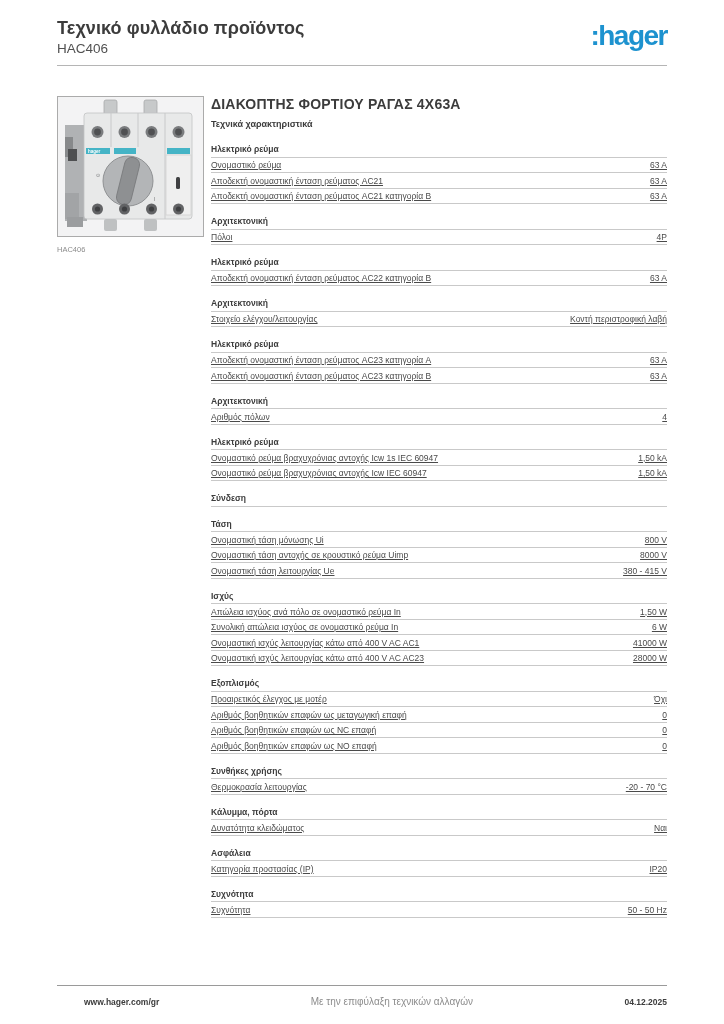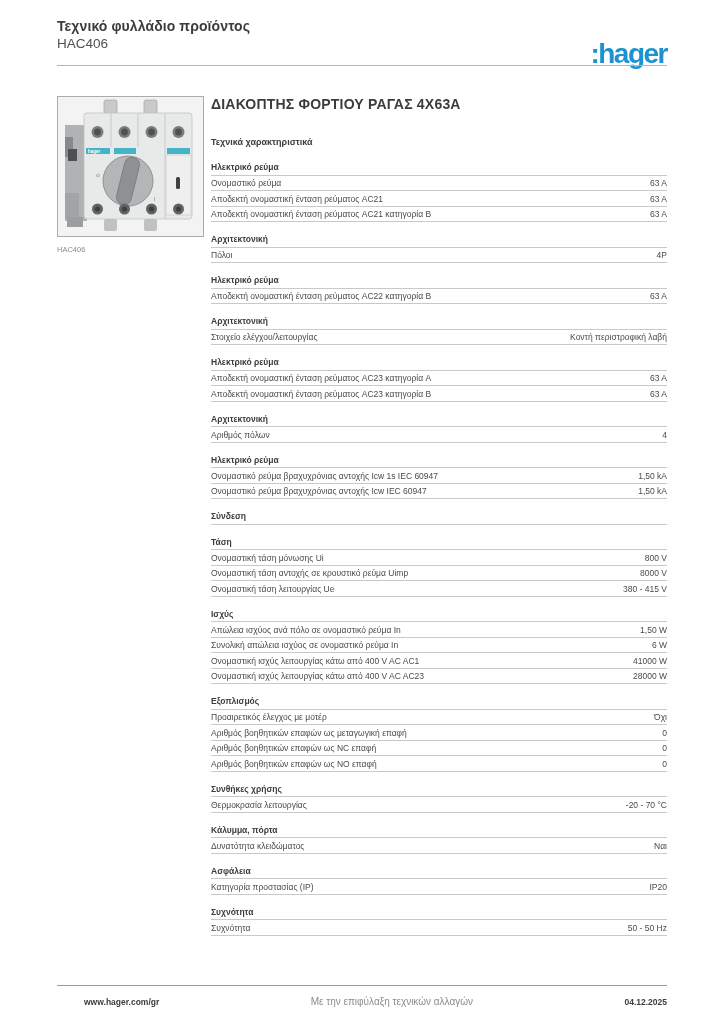--- a/index.html
+++ b/index.html
@@ -2,41 +2,41 @@
 <html><head>
 <meta charset="utf-8">
 <style>
   * { margin:0; padding:0; box-sizing:border-box; }
   html,body { background:#ffffff; }
   body { font-family:"Liberation Sans", sans-serif; color:#3e3e3e; }
   .page { position:relative; width:724px; height:1024px; background:#fff; overflow:hidden; }
 
   
   .header { position:absolute; top:18px; left:57px; right:57px; height:46px; }
-  .doc-title { font-size:14px; font-weight:bold; color:#3c3c3c; letter-spacing:0.1px; }
+  .doc-title { font-size:18px; font-weight:bold; color:#3c3c3c; letter-spacing:0.1px; }
   .doc-code { font-size:13.5px; color:#515151; margin-top:2px; }
-  .logo { position:absolute; right:0; top:20px; font-size:28px; font-weight:bold; color:#1d92cf; letter-spacing:-1.5px; }
+  .logo { position:absolute; right:0; top:2px; font-size:28px; font-weight:bold; color:#1d92cf; letter-spacing:-1.5px; }
   .header-rule { position:absolute; top:65px; left:57px; right:57px; border-top:1px solid #b5b5b5; }
 
   
   .main { position:absolute; top:96px; left:57px; right:57px; display:flex; align-items:flex-start; }
   .image-col { width:148px; flex:0 0 148px; }
   .image-box { width:147px; height:141px; border:1px solid #ababab; background:#f3f3f4; overflow:hidden; }
   .image-box svg { display:block; }
   .image-caption { margin-top:8px; font-size:7.5px; color:#8c8c8c; }
 
   .specs-col { flex:1 1 auto; margin-left:6px; }
   .product-title { font-size:14px; font-weight:bold; color:#3c3c3c; letter-spacing:0.2px; }
-  .specs-heading { font-size:9px; font-weight:bold; color:#3c3c3c; margin-top:25px; }
+  .specs-heading { font-size:9px; font-weight:bold; color:#3c3c3c; margin-top:7px; }
   .sections { margin-top:15px; }
 
   .section { margin-top:12px; }
   .section:first-child { margin-top:0; }
   .section-title { font-size:8.5px; font-weight:bold; color:#3c3c3c; padding-bottom:2.5px; border-bottom:1px solid #c9c9c9; }
-  .spec-row { display:flex; justify-content:space-between; align-items:center; font-size:8.5px; color:#4a4a4a; padding:2.5px 0 2px 0; border-bottom:1px solid #c9c9c9; line-height:10px; }
+  .spec-row { display:flex; justify-content:space-between; align-items:center; font-size:8.5px; color:#4a4a4a; padding:2.5px 0 2px 0; border-bottom:1px solid #c9c9c9; line-height:10px;text-decoration:underline; }
   .spec-label { padding-right:10px; }
   .spec-value { text-align:right; white-space:nowrap; }
 
   
   .footer-rule { position:absolute; top:985px; left:57px; right:57px; border-top:1px solid #9a9a9a; }
   .footer { position:absolute; top:996px; left:57px; right:57px; display:flex; justify-content:space-between; align-items:baseline; }
   .footer-site { font-size:8.5px; font-weight:bold; color:#3c3c3c;margin-left:27px; }
   .footer-disclaimer { font-size:10px; color:#8c8c8c; }
   .footer-date { font-size:8.5px; font-weight:bold; color:#3c3c3c; }
 </style>

